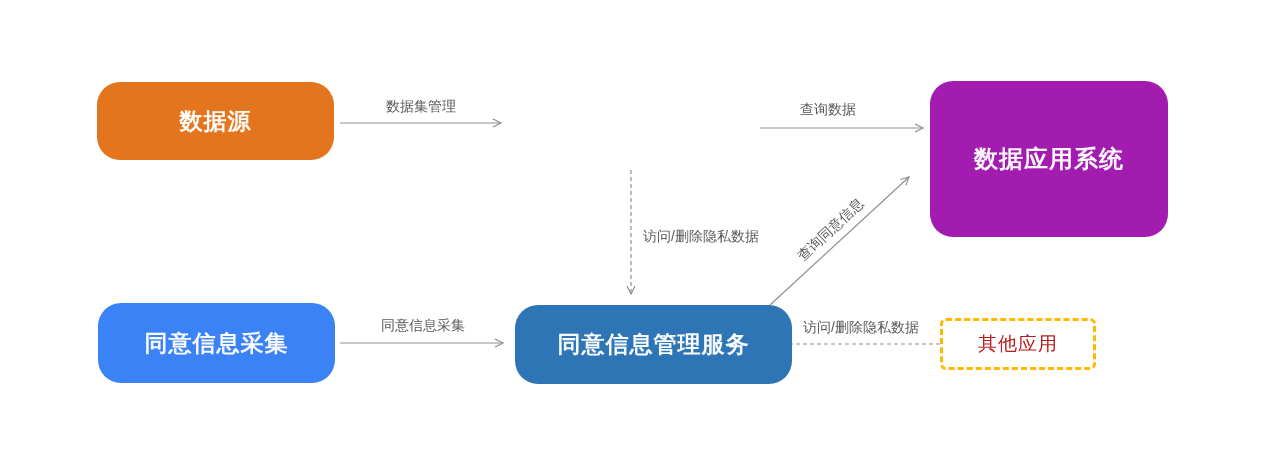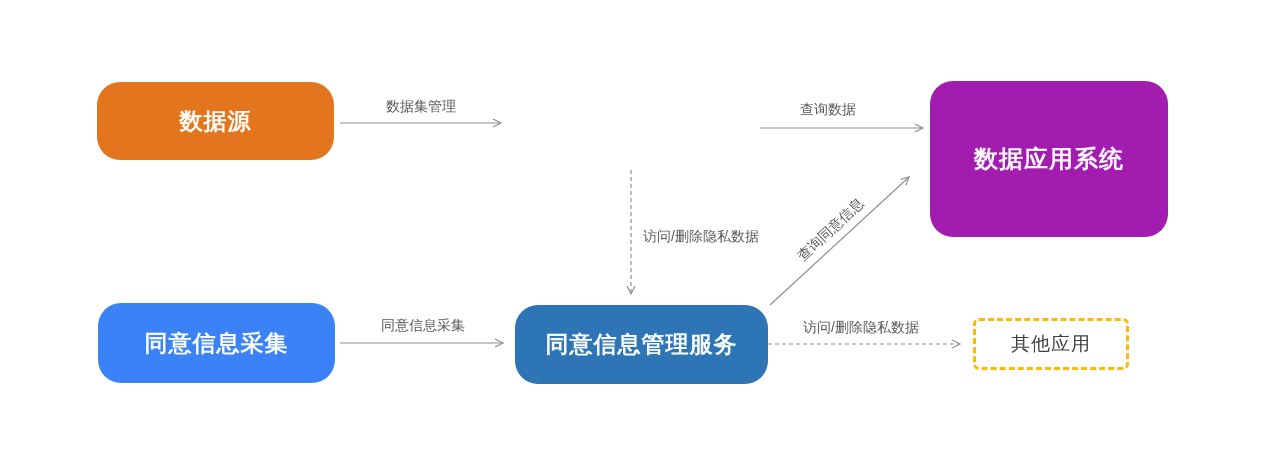--- a/index.html
+++ b/index.html
@@ -24,27 +24,27 @@
     font-size: 23px;
     font-weight: 700;
     letter-spacing: 1px;
     text-align: center;
     border-radius: 23px;
   }
   .node-data-source   { left: 97px;  top: 82px;  width: 237px; height: 78px;  background: #E2751D; }
   .node-dataset-mgmt  { left: 513px; top: 82px;  width: 239px; height: 78px;  background: #5B9BD5; }
   .node-data-app      { left: 930px; top: 81px;  width: 238px; height: 156px; background: #a21caf; font-size: 24px; }
   .node-consent-col   { left: 98px;  top: 303px; width: 237px; height: 80px;  background: #3b82f6; }
-  .node-consent-mgmt  { left: 515px; top: 305px; width: 253px; height: 79px;  background: #2E75B6; }
+  .node-consent-mgmt  { left: 515px; top: 305px; width: 277px; height: 79px;  background: #2E75B6; }
   .node-other-apps {
-    left: 973px; top: 318px; width: 150px; height: 46px;
+    left: 940px; top: 318px; width: 150px; height: 46px;
     background: #ffffff;
     border: 3px dashed #FFB900;
     border-radius: 6px;
-    color: #404040;
+    color: #b91c1c;
     font-size: 19px;
     font-weight: 400;
     letter-spacing: 1px;
   }
   .edges-svg {
     position: absolute;
     left: 0; top: 0;
     width: 1280px;
     height: 460px;
     pointer-events: none;

